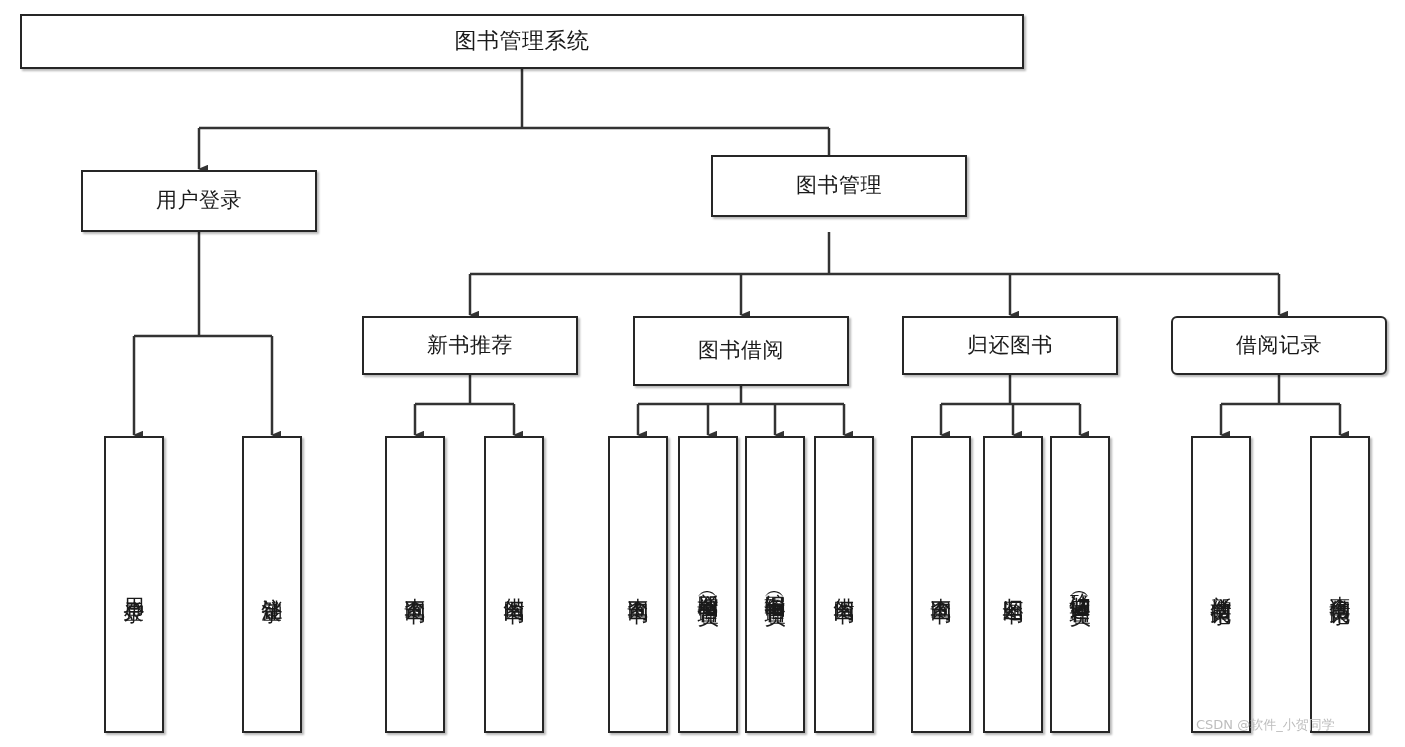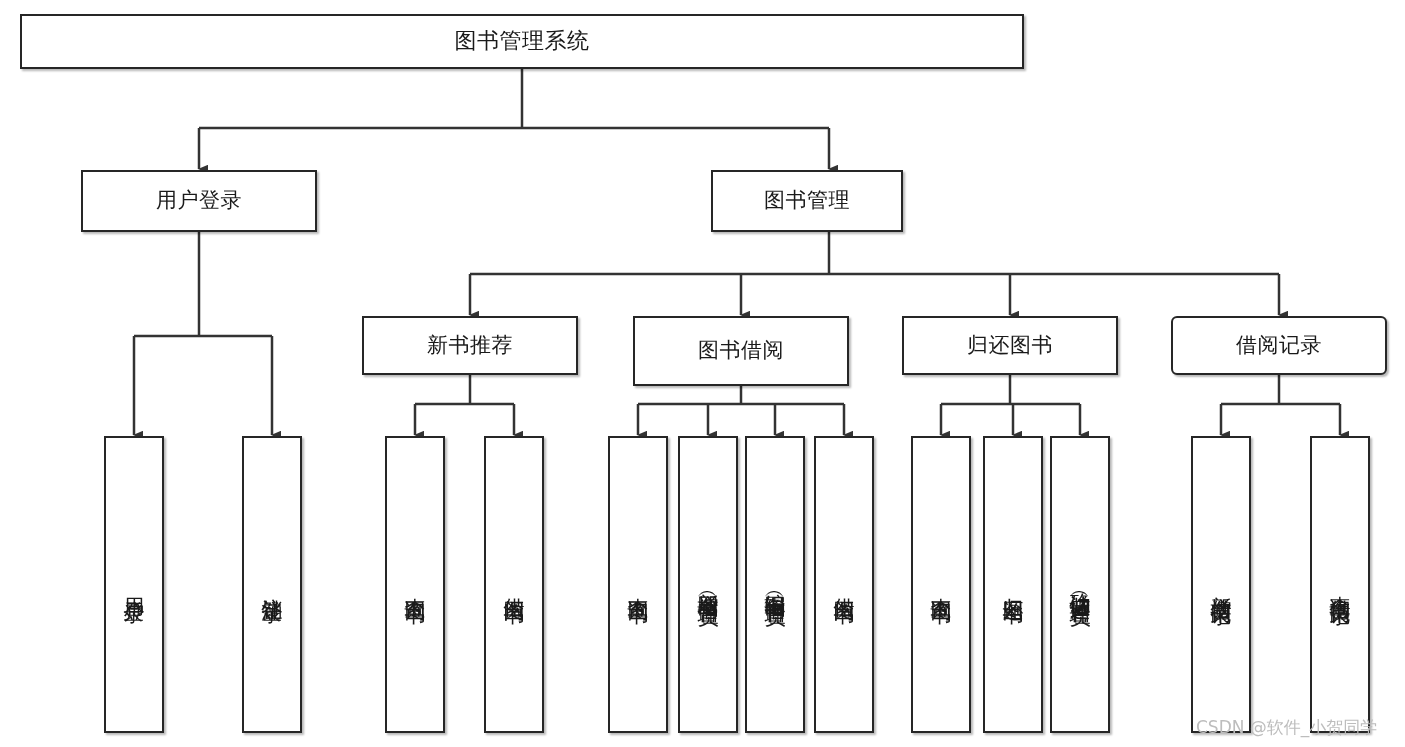--- a/index.html
+++ b/index.html
@@ -58,21 +58,21 @@
     text-orientation: upright;
     font-size: 21px;
     line-height: 1.15;
     letter-spacing: 2px;
     white-space: nowrap;
   }
   #root-node .label { font-size: 22px; }
   .watermark {
     position: absolute;
     color: #bdbdbd;
-    font-size: 17px;
+    font-size: 13px;
     white-space: nowrap;
     z-index: 5;
     font-family: "DejaVu Sans", "Liberation Sans", sans-serif;
   }
 </style>
 </head>
 <body>
 
 <div id="canvas">
 
@@ -119,21 +119,21 @@
       </g>
   </svg>
 
   <div class="node horiz" id="root-node" style="left: 20px; top: 14px; width: 1004px; height: 55px; justify-content: center;">
     <span class="label">图书管理系统</span>
   </div>
 
   <div class="node horiz" id="node-user_login" style="left: 81px; top: 170px; width: 236px; height: 62px;">
     <span class="label">用户登录</span>
   </div>
-  <div class="node horiz" id="node-book_manage" style="left: 711px; top: 170px; width: 192px; height: 62px;">
+  <div class="node horiz" id="node-book_manage" style="left: 711px; top: 155px; width: 256px; height: 62px;">
     <span class="label">图书管理</span>
   </div>
 
   <div class="node horiz" id="node-new_book_rec" style="left: 362px; top: 316px; width: 216px; height: 59px; align-items: center;">
     <span class="label">新书推荐</span>
   </div>
   <div class="node horiz" id="node-book_borrow" style="left: 633px; top: 316px; width: 216px; height: 70px;">
     <span class="label">图书借阅</span>
   </div>
   <div class="node horiz" id="node-current_borrow" style="left: 902px; top: 316px; width: 216px; height: 59px;">

